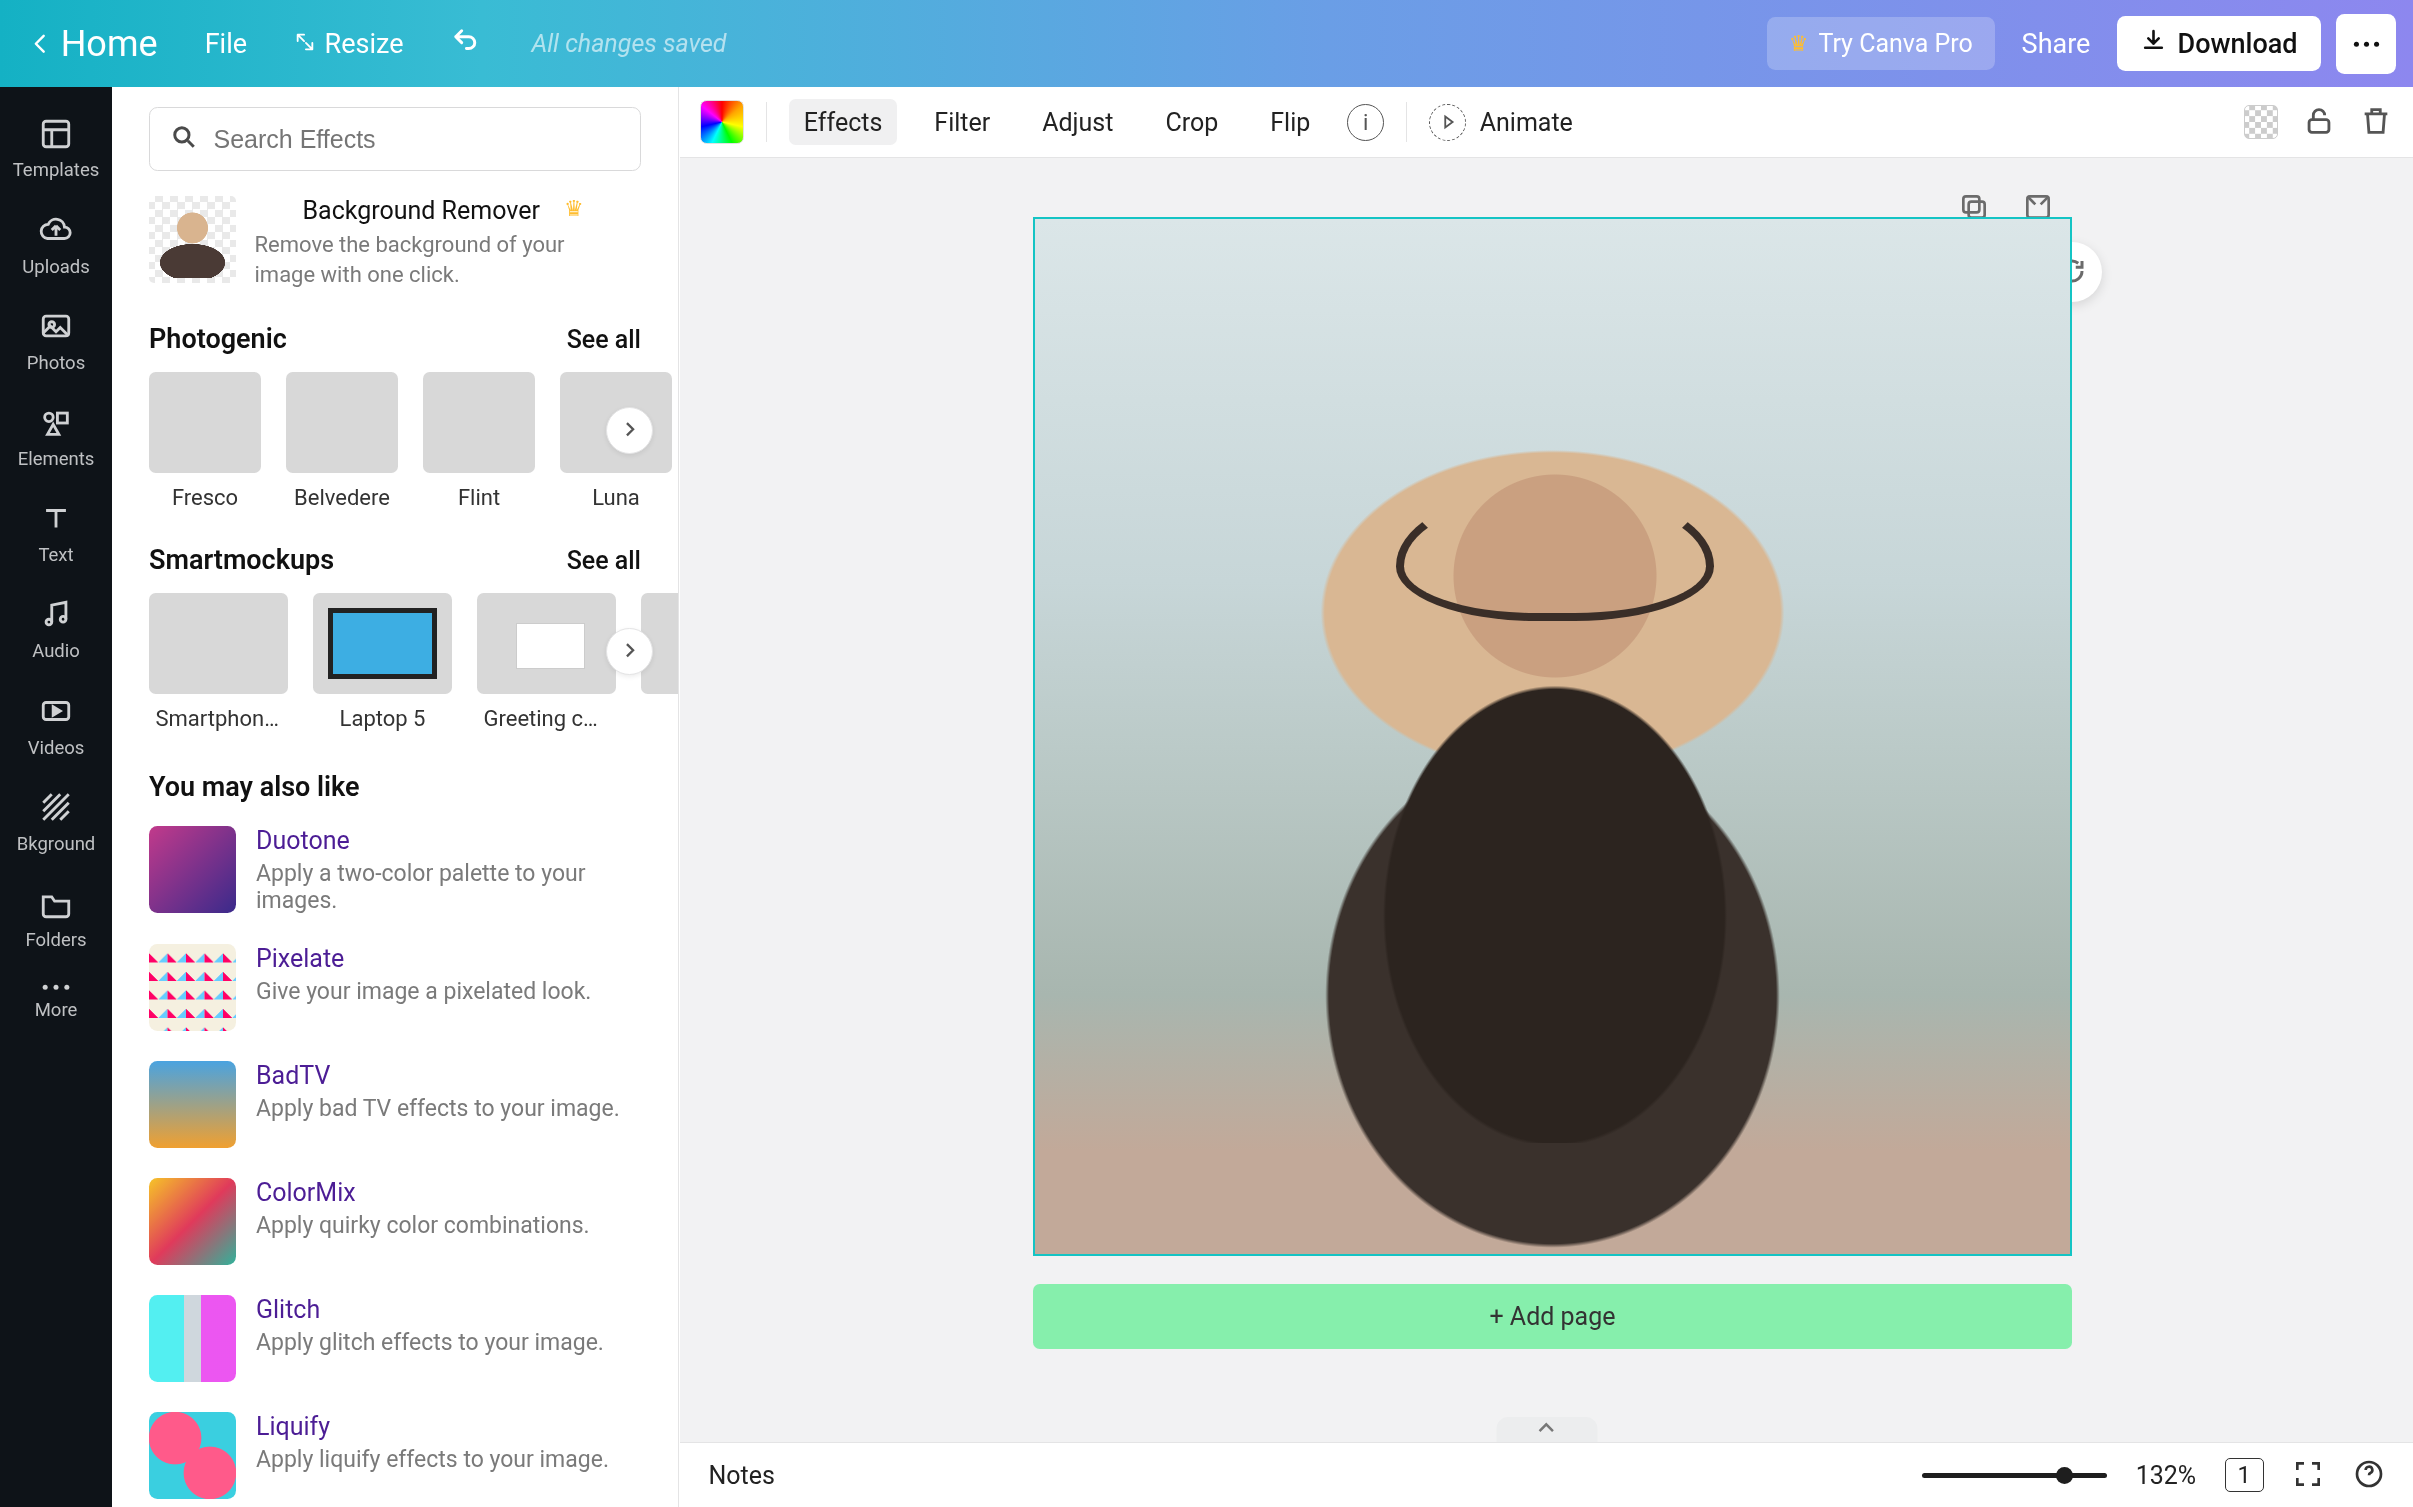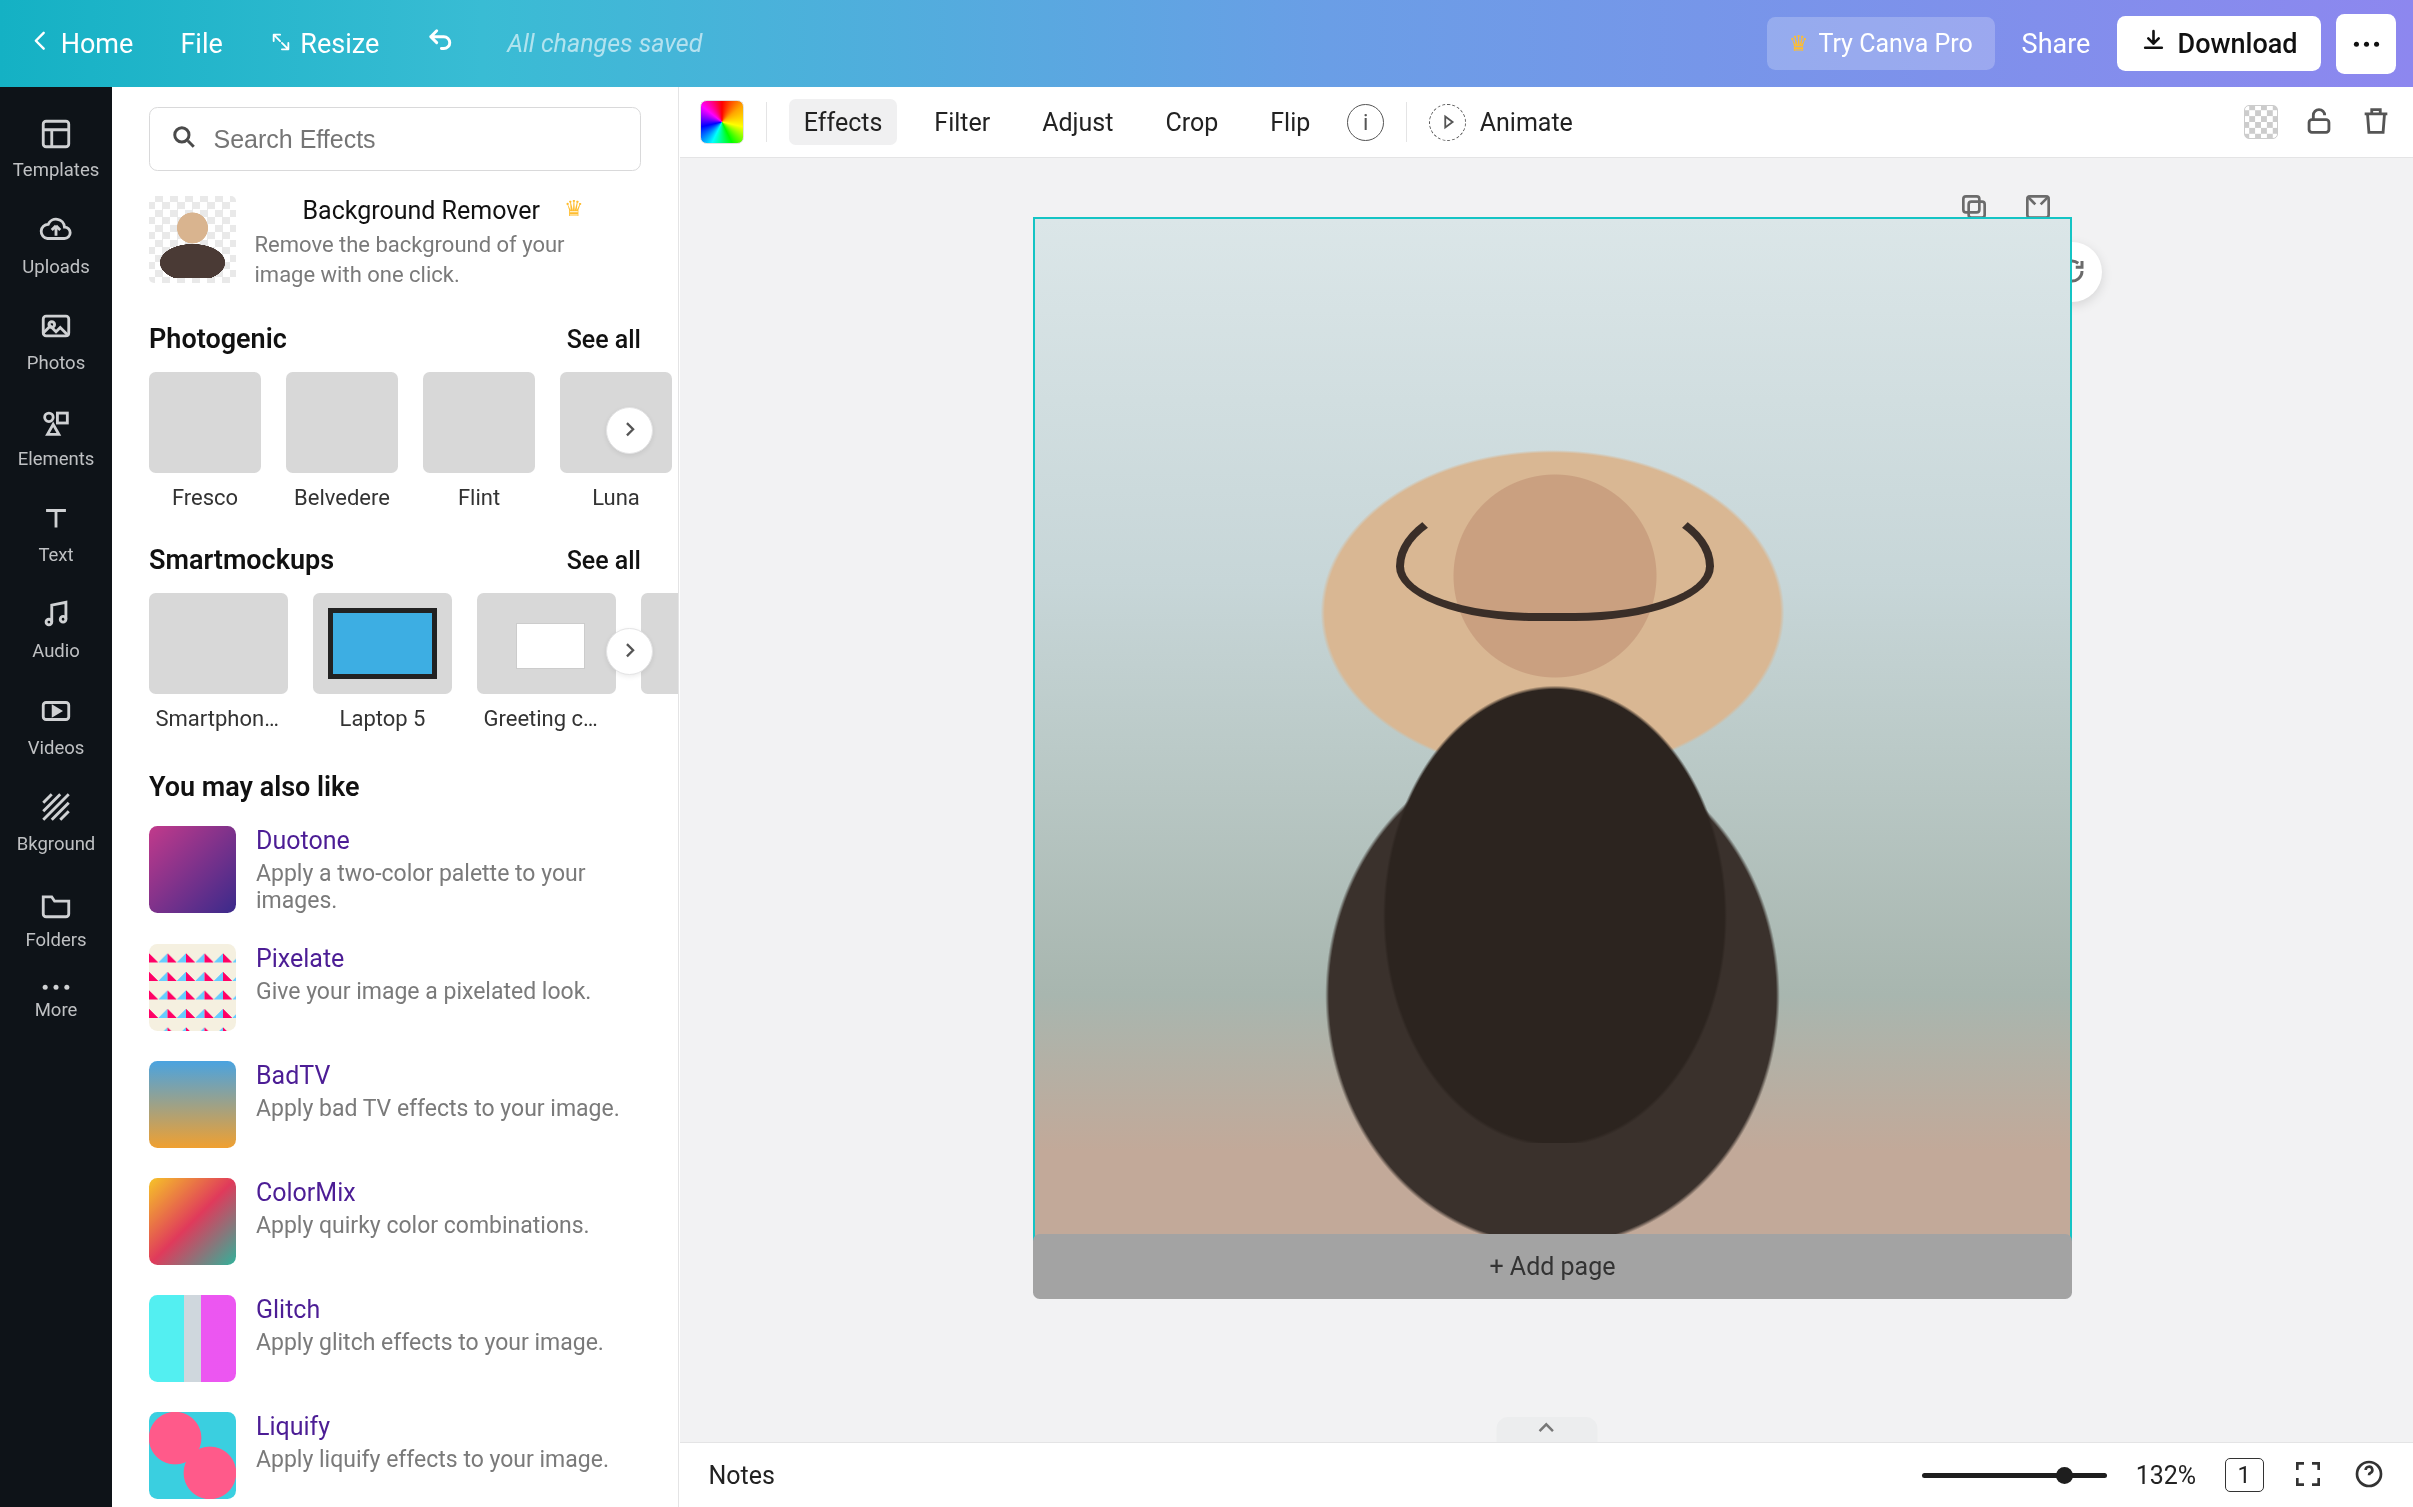--- a/index.html
+++ b/index.html
@@ -4,21 +4,21 @@
 <style>
 * { box-sizing: border-box; margin: 0; padding: 0; }
 html, body { width: 2413px; height: 1508px; font-family: -apple-system, BlinkMacSystemFont, "Segoe UI", Roboto, Helvetica, Arial, sans-serif; overflow: hidden; background:#fff; color:#222;}
 
 .topbar {
   height: 87px;
   background: linear-gradient(90deg,#14b1c4 0%, #39bcd4 20%, #6a9ee6 55%, #8d87ef 100%);
   display:flex; align-items:center; padding: 0 17px; color:#fff;
 }
 .topbar .left { display:flex; align-items:center; gap:23.5px; }
-.topbar .back-btn { display:flex; align-items:center; gap:8.4px; font-size:27px; cursor:pointer; padding:6.7px 11.8px; border-radius:6.7px;}
+.topbar .back-btn { display:flex; align-items:center; gap:8.4px; font-size:36px; cursor:pointer; padding:6.7px 11.8px; border-radius:6.7px;}
 .topbar .back-btn svg{width:23.5px;height:23.5px;stroke:#fff;}
 .topbar .menu-item{ font-size:27px; cursor:pointer; padding:6.7px 11.8px; border-radius:6.7px;}
 .topbar .resize{ display:flex; align-items:center; gap:8.4px;}
 .topbar .resize svg{width:22px;height:22px;}
 .topbar .undo svg{width:28.5px;height:28.5px;stroke:#fff;fill:none;}
 .topbar .savestate{ font-size:25px; font-style:italic; opacity:.6; margin-left:17px;}
 .topbar .right{ margin-left:auto; display:flex; align-items:center; gap:15px;}
 .topbar .try-pro{ background:rgba(255,255,255,.22); padding:11.8px 22px; border-radius:8.4px; display:flex; align-items:center; gap:10px; font-size:25px; cursor:pointer;}
 .crown{ color:#ffbd2e; font-size:22px;}
 .topbar .share{ font-size:27px; cursor:pointer; padding:8.4px 11.8px;}
@@ -159,22 +159,22 @@
   background:
     radial-gradient(circle at 50% 25%, #caa080 0 101px, transparent 102px),
     radial-gradient(ellipse 60% 50% at 50% 70%, #2c241f 0 60%, transparent 61%);
 }
 .photo::after{
   content:""; position:absolute; left:361px; top:277px; width:302px; height:109px;
   border:8.4px solid #3a2e28; border-radius:60% 60% 70% 70% / 90% 90% 70% 70%;
   border-top-color:transparent;
 }
 .addpage{
-  position:absolute; left:353px; top:1076px; width:1039px; height:65px;
-  background:#a3a3a3; border-radius:6.7px; display:flex; align-items:center; justify-content:center;
+  position:absolute; left:353px; top:1126px; width:1039px; height:65px;
+  background:#86efac; border-radius:6.7px; display:flex; align-items:center; justify-content:center;
   font-size:25px; color:#333; cursor:pointer;
 }
 .collapse-notch{
   position:absolute; left:50%; bottom:0; transform:translateX(-50%);
   width:101px; height:25px; background:#ecedee; border-radius:11.8px 11.8px 0 0;
   display:flex; align-items:center; justify-content:center; cursor:pointer;
 }
 .collapse-notch svg{width:23.5px;height:13.4px;stroke:#777;fill:none;stroke-width:3;}
 
 .footer{

